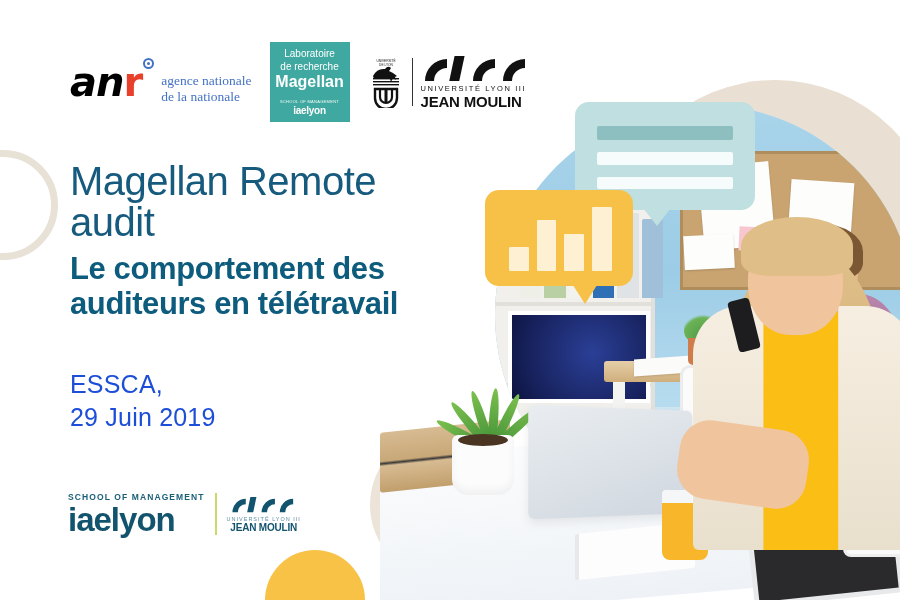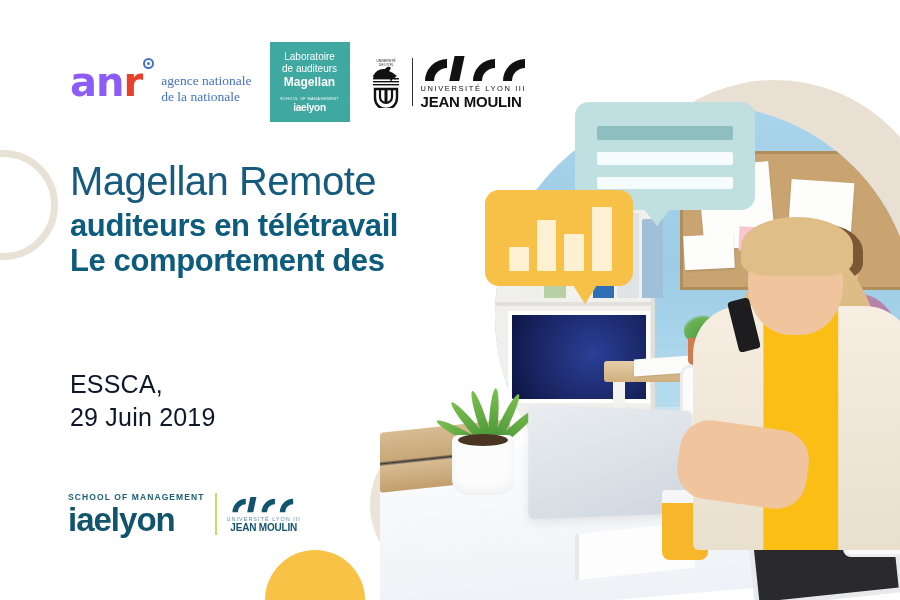--- a/index.html
+++ b/index.html
@@ -337,21 +337,21 @@
     position:absolute; left:70px; top:42px;
     display:flex; align-items:center; gap:18px;
   }
   .anr-logo { display:flex; align-items:center; gap:5px; }
   .anr-mark {
     position:relative;
     font-size:40px; font-weight:bold; letter-spacing:-1px;
     line-height:1;
     font-family:"DejaVu Sans", sans-serif;
   }
-  .anr-mark .an { color:#8b5cf6; }
+  .anr-mark .an { color:#000000;font-style:italic; }
   .anr-mark .r  { color:#e8402a; }
   .anr-mark .reg {
     position:absolute; top:-4px; right:-12px;
     width:11px; height:11px;
     border:2px solid #4472c4; border-radius:50%;
   }
   .anr-mark .reg::after {
     content:""; position:absolute; left:2px; top:2px;
     width:3px; height:3px; background:#4472c4; border-radius:50%;
   }
@@ -360,21 +360,21 @@
     font-family:"Liberation Serif", serif;
     margin-left:14px; margin-top:14px;
   }
   .magellan {
     width:80px; height:80px; background:#3fa8a0;
     color:#fff; text-align:center;
     display:flex; flex-direction:column; justify-content:center;
     gap:1px; padding:4px;
   }
   .magellan .m1 { font-size:10px; line-height:1.15; }
-  .magellan .m2 { font-size:12px; font-weight:bold; line-height:1.15; }
+  .magellan .m2 { font-size:16px; font-weight:bold; line-height:1.15; }
   .magellan .m3 { font-size:4px; letter-spacing:.3px; margin-top:6px; opacity:.95; }
   .magellan .m4 { font-size:10px; font-weight:bold; letter-spacing:-.3px; }
   .lyon3 { display:flex; align-items:center; gap:8px; }
   .lyon3-seal { width:36px; height:52px; position:relative; }
   .lyon3-bar { width:1px; height:48px; background:#333; }
   .lyon3-txt { display:flex; flex-direction:column; align-items:flex-start; }
   .lyon3-arcs { display:flex; gap:2px; align-items:flex-end; height:26px; }
   .lyon3-sub { font-size:7.5px; letter-spacing:1.6px; color:#111; margin-top:3px; }
   .lyon3-main { font-size:15px; font-weight:bold; letter-spacing:-.2px; color:#111; }
 
@@ -394,21 +394,21 @@
   .h-line2 { display:block; position:relative; margin-top:-2px; }
   .h-bold {
     font-size:31px; font-weight:bold; color:#0d5b7d;
     line-height:1.12; letter-spacing:-.4px;
     margin-top:8px;
   }
 
   
   .dateblock {
     position:absolute; left:70px; top:368px;
-    font-size:25px; font-weight:300; color:#0f172a;
+    font-size:25px; font-weight:300; color:#1d4ed8;
     line-height:1.32; letter-spacing:.2px;
   }
 
   
   .iae {
     position:absolute; left:68px; top:492px;
     display:flex; align-items:center; gap:10px;
   }
   .iae-left { display:flex; flex-direction:column; }
   .iae-som {
@@ -541,21 +541,21 @@
         <span class="reg"></span>
       </div>
       <div class="anr-text">
         <div>agence nationale</div>
         <div>de la nationale</div>
       </div>
     </div>
 
     <div class="magellan">
       <div class="m1">Laboratoire</div>
-      <div class="m1">de auditeurs</div>
+      <div class="m1">de recherche</div>
       <div class="m2">Magellan</div>
       <div class="m3">SCHOOL OF MANAGEMENT</div>
       <div class="m4">iaelyon</div>
     </div>
 
     <div class="lyon3">
       <div class="lyon3-seal">
         <svg width="36" height="52" viewBox="0 0 36 52">
           <text x="18" y="6" font-size="3.2" text-anchor="middle" fill="#111" font-family="Liberation Sans, sans-serif">UNIVERSITÉ</text>
           <text x="18" y="10" font-size="3.2" text-anchor="middle" fill="#111" font-family="Liberation Sans, sans-serif">DE LYON</text>
@@ -583,25 +583,26 @@
       </div>
     </div>
   </div>
 
   <div class="headline">
     <div class="h-line1">
       <span class="h-light">Magellan Remote</span>
       <span class="hl-band" style="width:372px;bottom:4px;"></span>
     </div>
     <div class="h-line2">
+      <span class="h-light">audit</span>
       <span class="hl-band" style="width:128px;bottom:4px;"></span>
     </div>
     <div class="h-bold">
+      <div>Le comportement des</div>
       <div>auditeurs en télétravail</div>
-      <div>Le comportement des</div>
     </div>
   </div>
 
   <div class="dateblock">
     <div>ESSCA,</div>
     <div>29 Juin 2019</div>
   </div>
 
   <div class="iae">
     <div class="iae-left">

